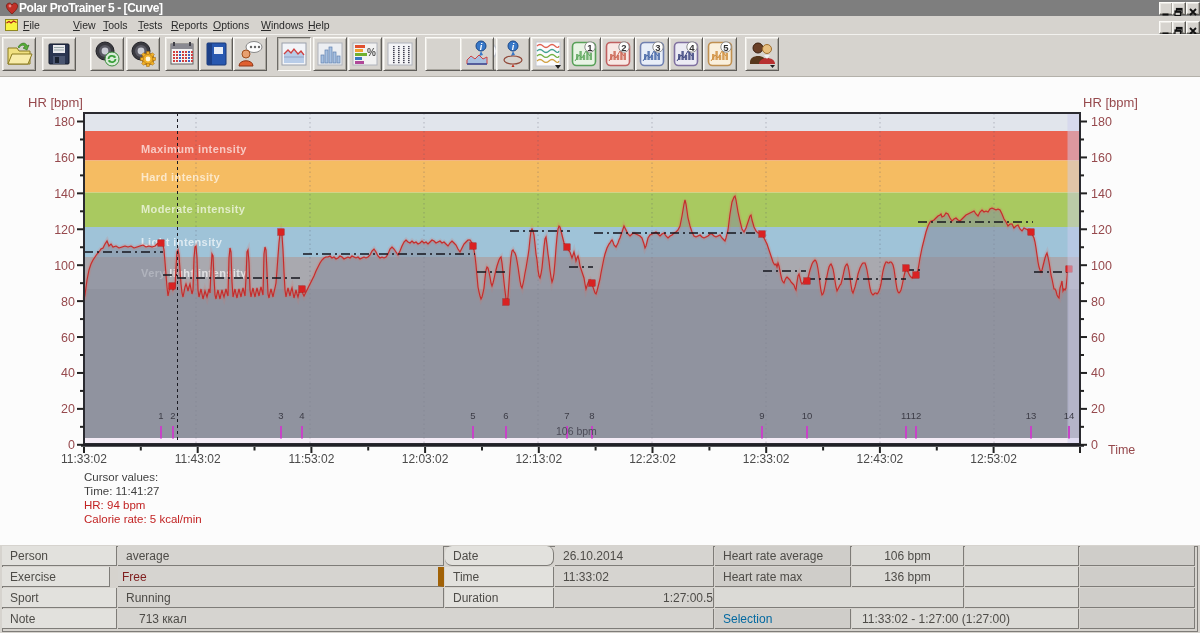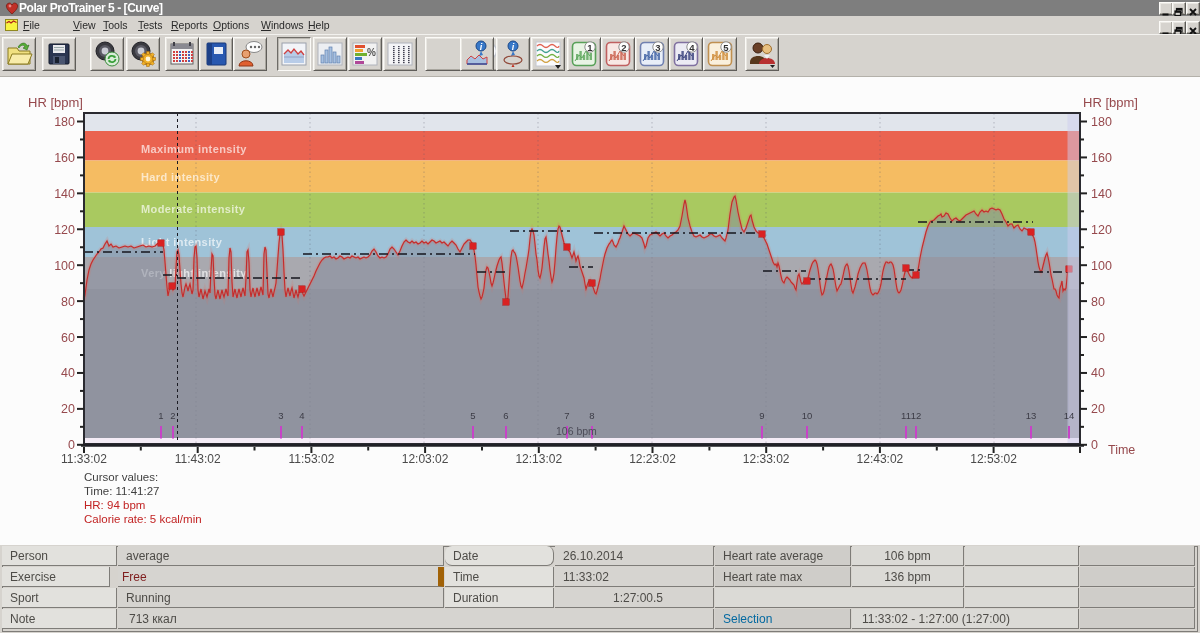--- a/index.html
+++ b/index.html
@@ -488,20 +488,20 @@
 <div style="position:absolute;left:118px;top:567px;width:326px;height:20px;background:#d6d4d0;border-right:6px solid #a16207;border-bottom:1px solid #7e7c78;font-size:12px;color:#7f1d1d;line-height:20px;text-align:left;padding-left:4px;box-sizing:border-box;white-space:nowrap;overflow:hidden;">Free</div>
 <div style="position:absolute;left:445px;top:567px;width:109px;height:20px;background:#e2e1dd;border-right:1px solid #7e7c78;border-bottom:1px solid #7e7c78;font-size:12px;color:#4e4c48;line-height:20px;text-align:left;padding-left:8px;box-sizing:border-box;white-space:nowrap;overflow:hidden;">Time</div>
 <div style="position:absolute;left:555px;top:567px;width:159px;height:20px;background:#d6d4d0;border-right:1px solid #7e7c78;border-bottom:1px solid #7e7c78;font-size:12px;color:#4e4c48;line-height:20px;text-align:left;padding-left:8px;box-sizing:border-box;white-space:nowrap;overflow:hidden;">11:33:02</div>
 <div style="position:absolute;left:715px;top:567px;width:136px;height:20px;background:#cfcdc9;border-right:1px solid #7e7c78;border-bottom:1px solid #7e7c78;font-size:12px;color:#4e4c48;line-height:20px;text-align:left;padding-left:8px;box-sizing:border-box;white-space:nowrap;overflow:hidden;">Heart rate max</div>
 <div style="position:absolute;left:852px;top:567px;width:112px;height:20px;background:#dbdad6;border-right:1px solid #7e7c78;border-bottom:1px solid #7e7c78;font-size:12px;color:#4e4c48;line-height:20px;text-align:center;padding-left:0px;box-sizing:border-box;white-space:nowrap;overflow:hidden;">136 bpm</div>
 <div style="position:absolute;left:965px;top:567px;width:114px;height:20px;background:#dbdad6;border-right:1px solid #7e7c78;border-bottom:1px solid #7e7c78;font-size:12px;color:#4e4c48;line-height:20px;text-align:left;padding-left:8px;box-sizing:border-box;white-space:nowrap;overflow:hidden;"></div>
 <div style="position:absolute;left:1080px;top:567px;width:115px;height:20px;background:#cfcdc9;border-right:1px solid #7e7c78;border-bottom:1px solid #7e7c78;font-size:12px;color:#4e4c48;line-height:20px;text-align:left;padding-left:8px;box-sizing:border-box;white-space:nowrap;overflow:hidden;"></div>
 <div style="position:absolute;left:2px;top:588px;width:115px;height:20px;background:#e2e1dd;border-right:1px solid #7e7c78;border-bottom:1px solid #7e7c78;font-size:12px;color:#4e4c48;line-height:20px;text-align:left;padding-left:8px;box-sizing:border-box;white-space:nowrap;overflow:hidden;">Sport</div>
 <div style="position:absolute;left:118px;top:588px;width:326px;height:20px;background:#d6d4d0;border-right:1px solid #7e7c78;border-bottom:1px solid #7e7c78;font-size:12px;color:#4e4c48;line-height:20px;text-align:left;padding-left:8px;box-sizing:border-box;white-space:nowrap;overflow:hidden;">Running</div>
 <div style="position:absolute;left:445px;top:588px;width:109px;height:20px;background:#e2e1dd;border-right:1px solid #7e7c78;border-bottom:1px solid #7e7c78;font-size:12px;color:#4e4c48;line-height:20px;text-align:left;padding-left:8px;box-sizing:border-box;white-space:nowrap;overflow:hidden;">Duration</div>
-<div style="position:absolute;left:555px;top:588px;width:159px;height:20px;background:#d6d4d0;border-right:1px solid #7e7c78;border-bottom:1px solid #7e7c78;font-size:12px;color:#4e4c48;line-height:20px;text-align:center;padding-left:8px;box-sizing:border-box;white-space:nowrap;overflow:hidden;">1:27:00.5</div>
+<div style="position:absolute;left:555px;top:588px;width:159px;height:20px;background:#d6d4d0;border-right:1px solid #7e7c78;border-bottom:1px solid #7e7c78;font-size:12px;color:#4e4c48;line-height:20px;text-align:right;padding-left:8px;box-sizing:border-box;white-space:nowrap;overflow:hidden;">1:27:00.5</div>
 <div style="position:absolute;left:715px;top:588px;width:249px;height:20px;background:#dbdad6;border-right:1px solid #7e7c78;border-bottom:1px solid #7e7c78;font-size:12px;color:#4e4c48;line-height:20px;text-align:left;padding-left:8px;box-sizing:border-box;white-space:nowrap;overflow:hidden;"></div>
 <div style="position:absolute;left:965px;top:588px;width:114px;height:20px;background:#dbdad6;border-right:1px solid #7e7c78;border-bottom:1px solid #7e7c78;font-size:12px;color:#4e4c48;line-height:20px;text-align:left;padding-left:8px;box-sizing:border-box;white-space:nowrap;overflow:hidden;"></div>
 <div style="position:absolute;left:1080px;top:588px;width:115px;height:20px;background:#cfcdc9;border-right:1px solid #7e7c78;border-bottom:1px solid #7e7c78;font-size:12px;color:#4e4c48;line-height:20px;text-align:left;padding-left:8px;box-sizing:border-box;white-space:nowrap;overflow:hidden;"></div>
 <div style="position:absolute;left:2px;top:609px;width:115px;height:20px;background:#e2e1dd;border-right:1px solid #7e7c78;border-bottom:1px solid #7e7c78;font-size:12px;color:#4e4c48;line-height:20px;text-align:left;padding-left:8px;box-sizing:border-box;white-space:nowrap;overflow:hidden;">Note</div>
-<div style="position:absolute;left:118px;top:609px;width:596px;height:20px;background:#d6d4d0;border-right:1px solid #7e7c78;border-bottom:1px solid #7e7c78;font-size:12px;color:#4e4c48;line-height:20px;text-align:left;padding-left:11px;box-sizing:border-box;white-space:nowrap;overflow:hidden;">713 ккал</div>
+<div style="position:absolute;left:118px;top:609px;width:596px;height:20px;background:#d6d4d0;border-right:1px solid #7e7c78;border-bottom:1px solid #7e7c78;font-size:12px;color:#4e4c48;line-height:20px;text-align:left;padding-left:21px;box-sizing:border-box;white-space:nowrap;overflow:hidden;">713 ккал</div>
 <div style="position:absolute;left:715px;top:609px;width:136px;height:20px;background:#cfcdc9;border-right:1px solid #7e7c78;border-bottom:1px solid #7e7c78;font-size:12px;color:#0369a1;line-height:20px;text-align:left;padding-left:8px;box-sizing:border-box;white-space:nowrap;overflow:hidden;">Selection</div>
 <div style="position:absolute;left:852px;top:609px;width:227px;height:20px;background:#dbdad6;border-right:1px solid #7e7c78;border-bottom:1px solid #7e7c78;font-size:12px;color:#4e4c48;line-height:20px;text-align:left;padding-left:10px;box-sizing:border-box;white-space:nowrap;overflow:hidden;">11:33:02 - 1:27:00 (1:27:00)</div>
 <div style="position:absolute;left:1080px;top:609px;width:115px;height:20px;background:#cfcdc9;border-right:1px solid #7e7c78;border-bottom:1px solid #7e7c78;font-size:12px;color:#4e4c48;line-height:20px;text-align:left;padding-left:8px;box-sizing:border-box;white-space:nowrap;overflow:hidden;"></div>
 </body></html>

